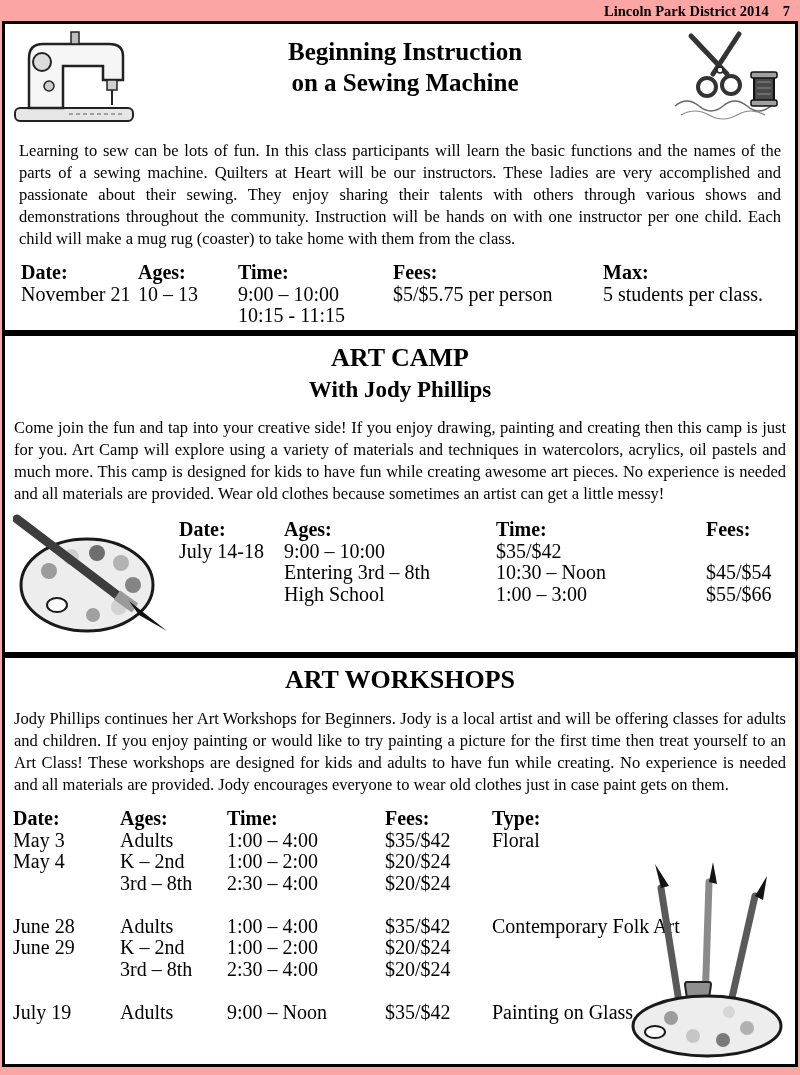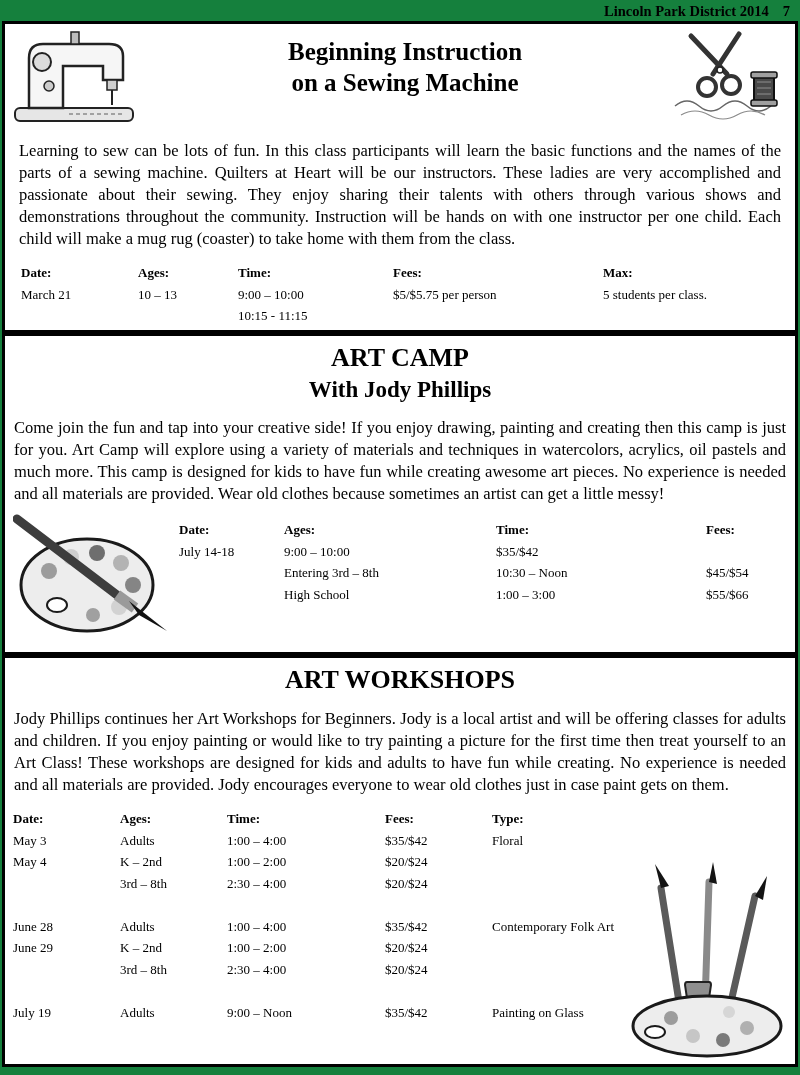--- a/index.html
+++ b/index.html
@@ -2,21 +2,21 @@
 <html><head>
 <meta charset="utf-8">
 <style>
   * { margin:0; padding:0; box-sizing:border-box; }
   html,body { background:#fff; }
   body {
     width:800px; height:1075px;
     font-family:"Liberation Serif", serif;
     color:#000;
   }
-  .page { width:800px; height:1075px; overflow:hidden; background:#15803d; position:relative; }
+  .page { width:800px; height:1075px; overflow:hidden; background:#fca5a5; position:relative; }
 
   .page-header { height:21px; text-align:right; font-weight:bold; font-size:14.5px; padding:3px 10px 0 0; }
   .pgnum { margin-left:14px; }
 
   .section { border:3px solid #000; margin:0 2px; background:#fff; overflow:hidden; position:relative; }
   .s1 { height:312px; }
   .s2 { height:322px; }
   .s3 { height:412px; }
 
   .s1-top { display:flex; align-items:flex-start; padding:4px 8px 0 6px;gap:12px; }
@@ -25,21 +25,21 @@
   .big  { font-size:26px; line-height:32px; font-weight:bold; }
   .big2 { font-size:23px; line-height:31px; font-weight:bold; }
 
   .art { flex:0 0 auto; }
   .art svg { display:block; }
 
   .body { font-size:16.5px; line-height:22px; text-align:justify; margin-top:12px; }
   .pad-wide { padding:0 14px; }
   .pad-slim { padding:0 9px; }
 
-  .sched { font-size:13px; margin-top:12px; }
+  .sched { font-size:20px; margin-top:12px; }
   .shead, .trow { display:grid; grid-template-columns:var(--cols); }
   .trow { min-height:21.5px; }
   .tcell { min-height:21.5px; line-height:21.5px; padding-right:6px; white-space:nowrap; }
   .th { font-weight:bold; }
 
   .sched-1 { --cols:117px 100px 155px 210px 1fr; padding-left:16px; }
   .sched-2 { --cols:105px 212px 210px 1fr; padding-left:0; flex:1; margin-top:6px; }
   .sched-3 { --cols:107px 107px 158px 107px 1fr; padding-left:8px; }
 
   .s2-bottom { display:flex; align-items:flex-start; padding:8px 8px 0 8px; }
@@ -96,21 +96,21 @@
     <div class="sched sched-1">
       <div class="shead">
           <div class="tcell th">Date:</div>
           <div class="tcell th">Ages:</div>
           <div class="tcell th">Time:</div>
           <div class="tcell th">Fees:</div>
           <div class="tcell th">Max:</div>
         </div>
       <div class="sbody">
           <div class="trow">
-            <div class="tcell">March 21</div>
+            <div class="tcell">November 21</div>
             <div class="tcell">10 – 13</div>
             <div class="tcell">9:00 – 10:00</div>
             <div class="tcell">$5/$5.75 per person</div>
             <div class="tcell">5 students per class.</div>
           </div>
           <div class="trow">
             <div class="tcell"></div>
             <div class="tcell"></div>
             <div class="tcell">10:15 - 11:15</div>
             <div class="tcell"></div>

